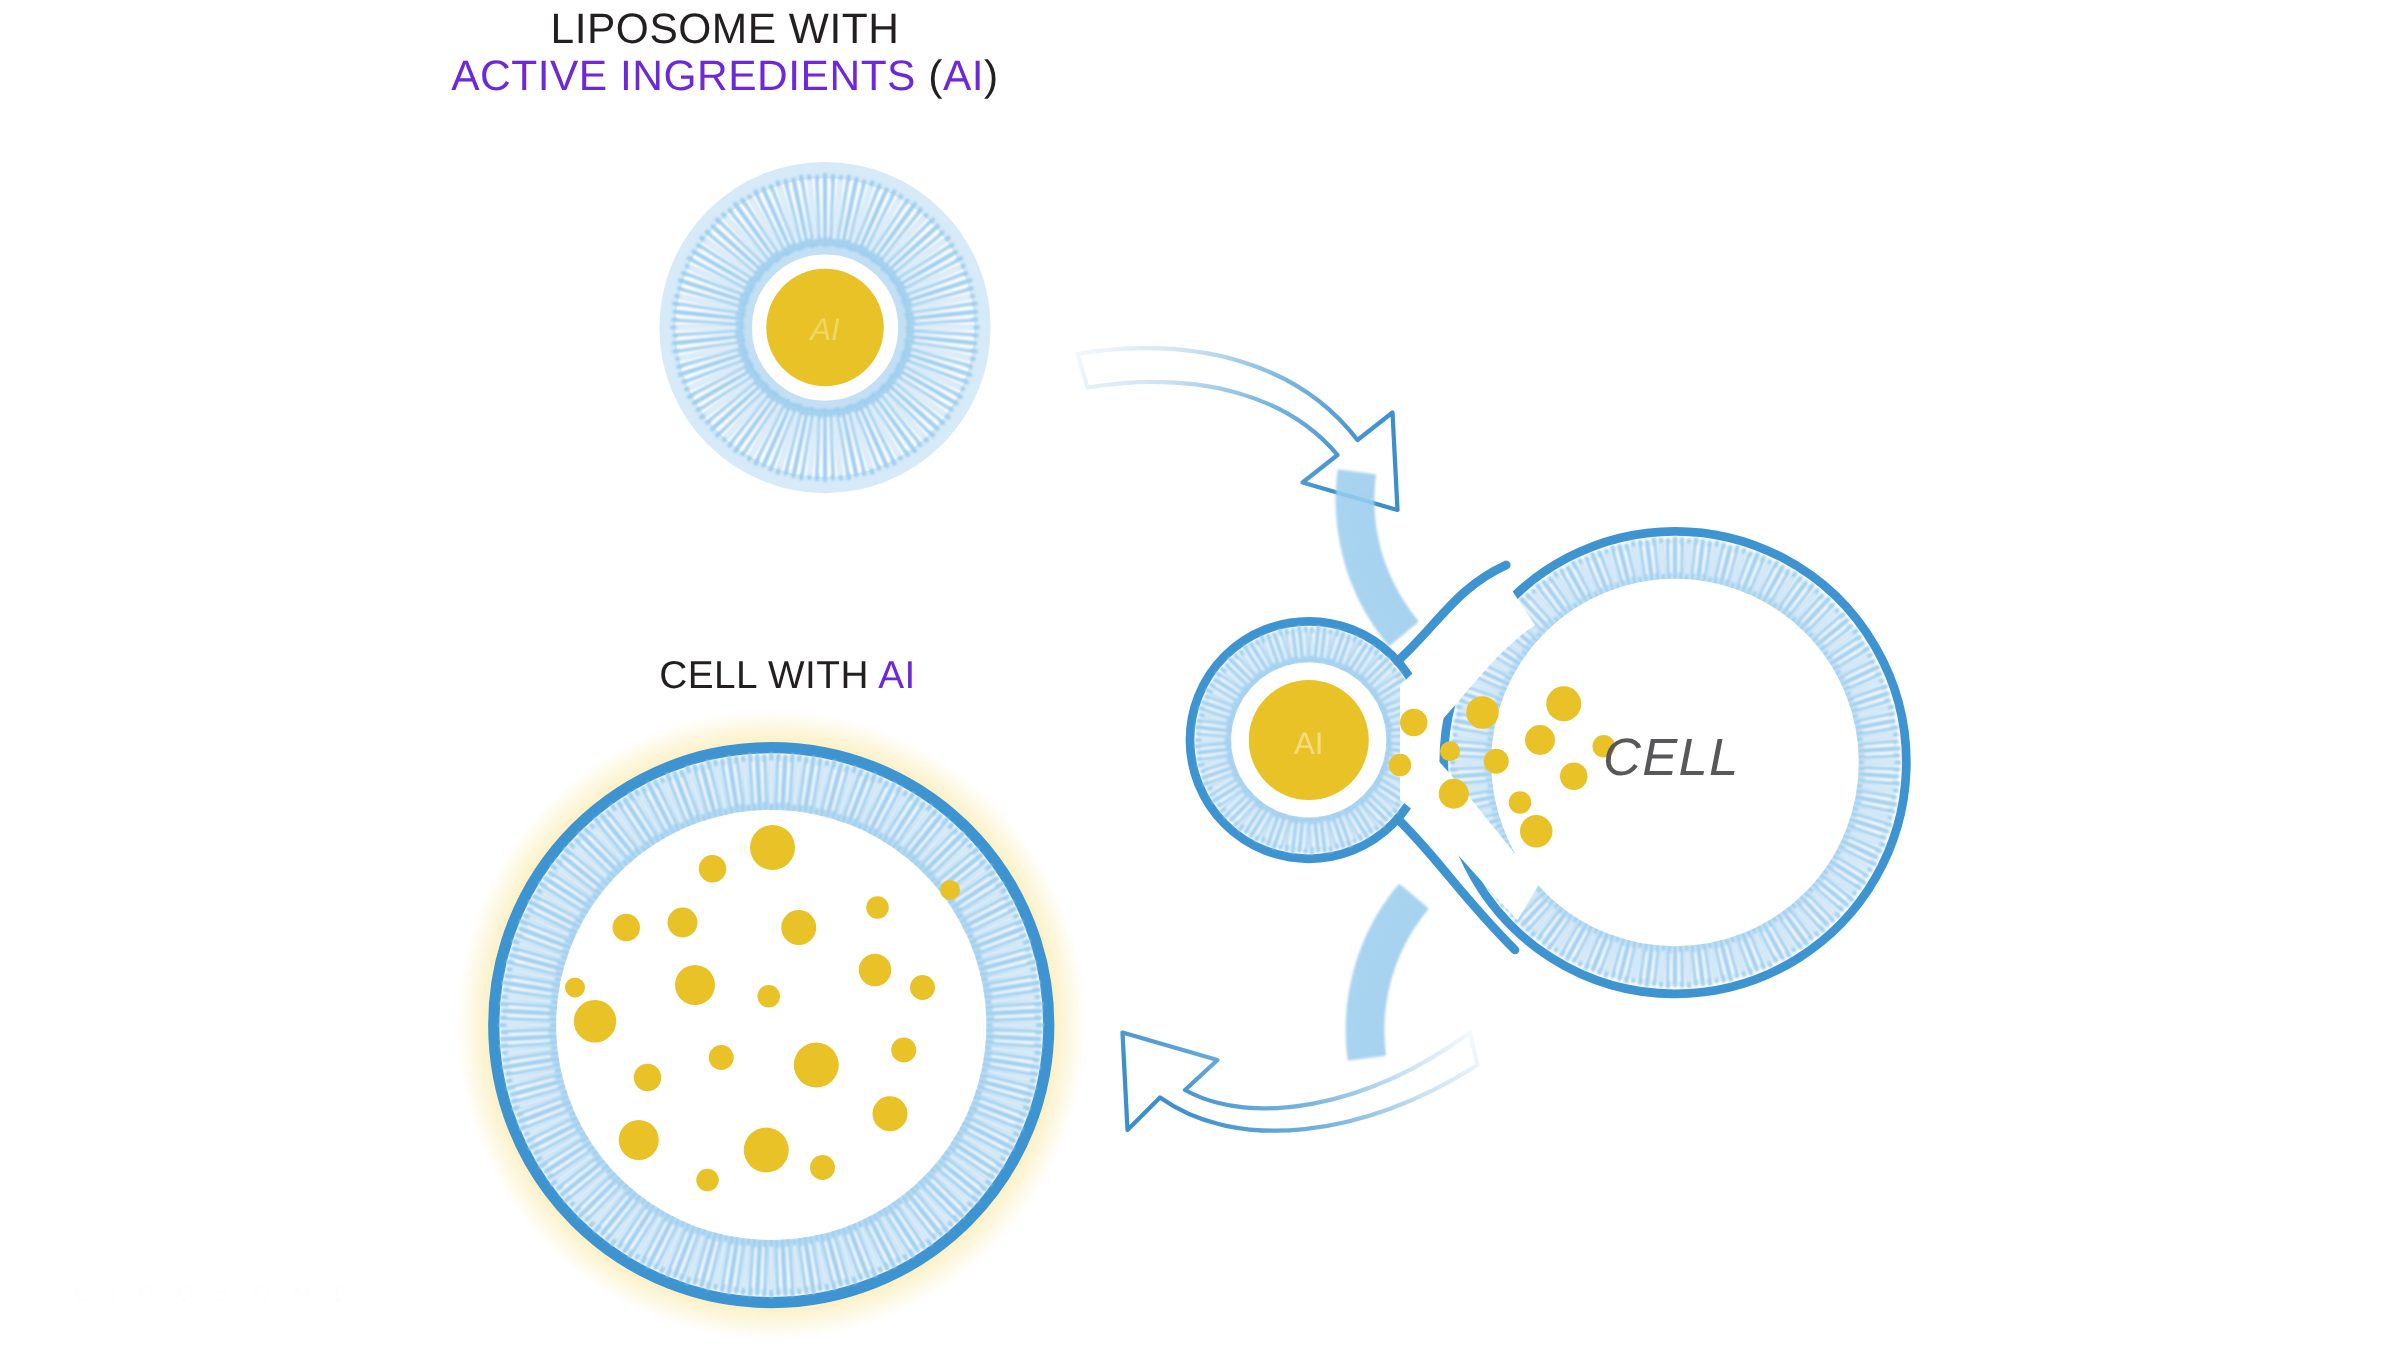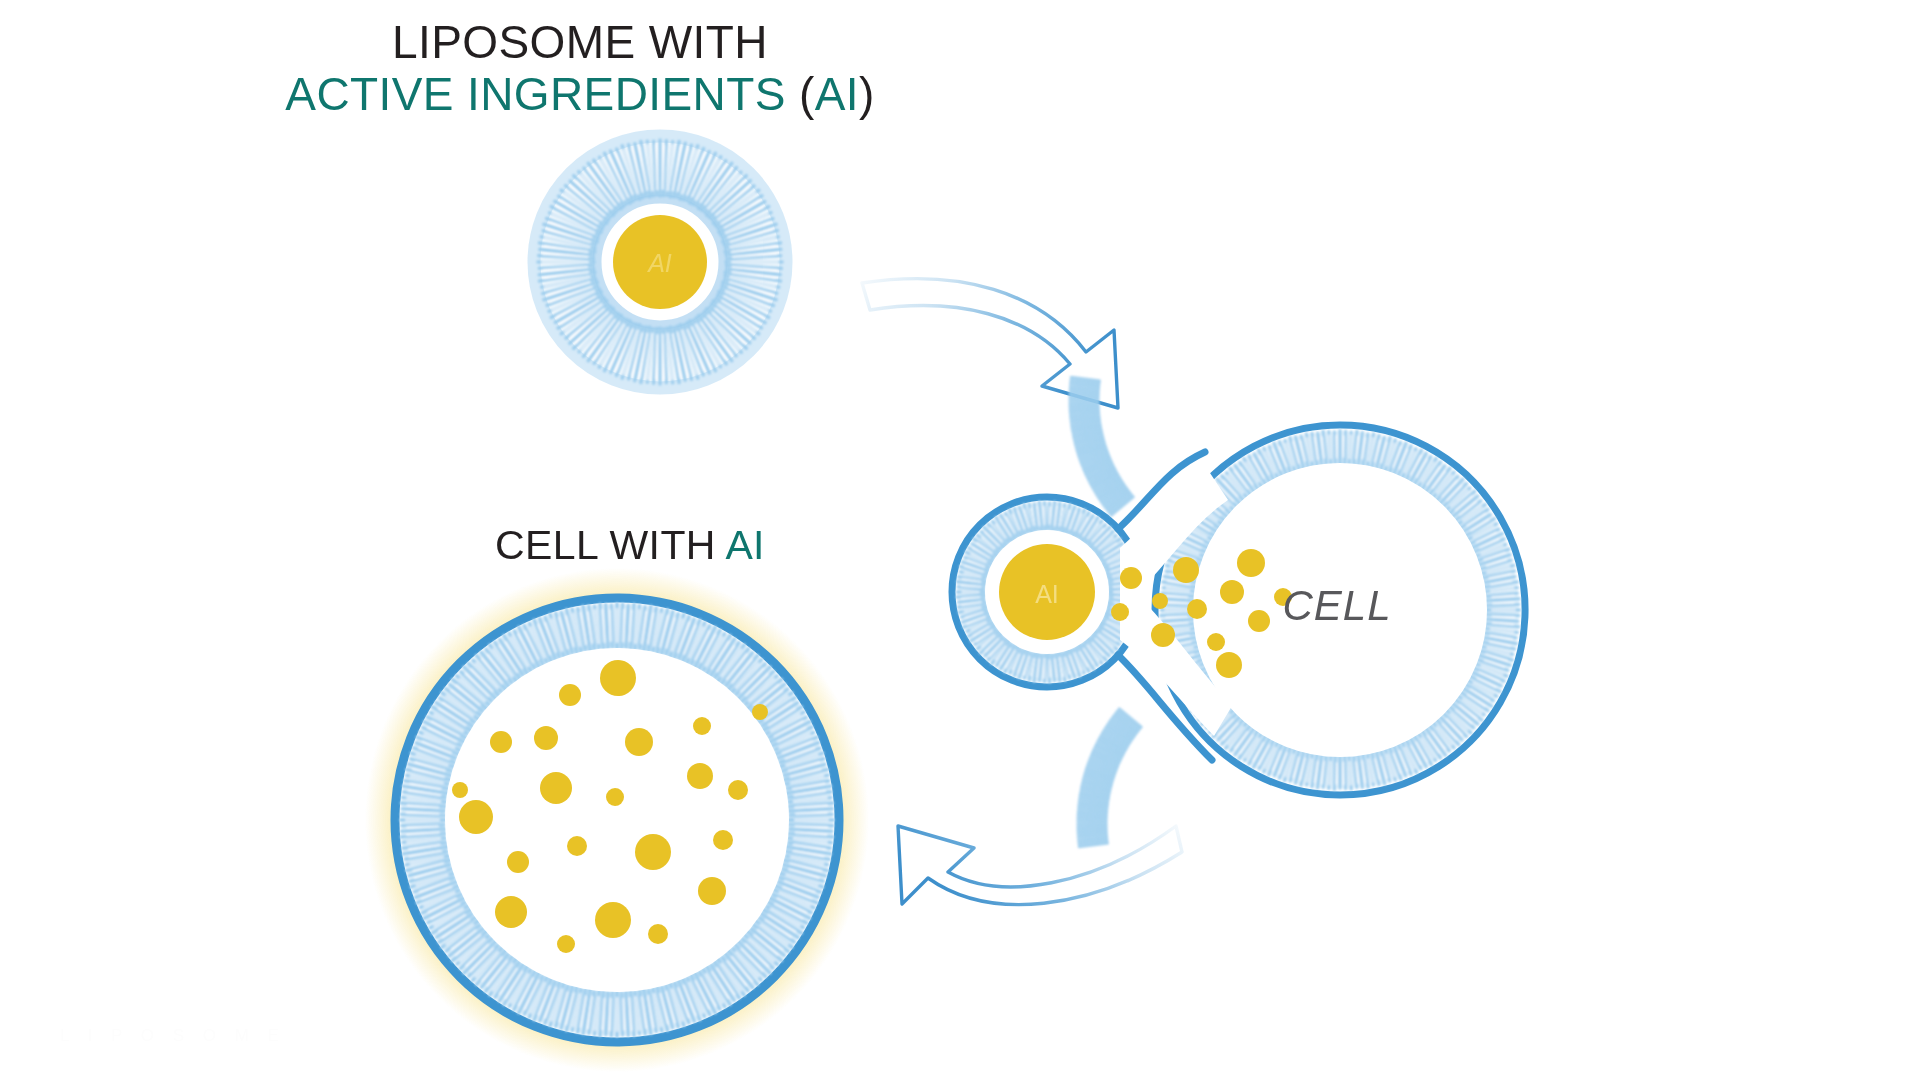--- a/index.html
+++ b/index.html
@@ -33,38 +33,38 @@
   .caption {
     position: absolute;
     text-align: center;
     line-height: 1.12;
     letter-spacing: 0.4px;
     color: #231f20;
     font-weight: 400;
     white-space: nowrap;
   }
   .cap-dark { color: #231f20; }
-  .cap-blue { color: #0f766e; }
+  .cap-blue { color: #6d28d9; }
   #cap-liposome {
     left: 280px;
-    top: 17px;
+    top: 4px;
     width: 600px;
-    font-size: 46px;
+    font-size: 34px;
   }
   #cap-absorbed {
     left: 1065px;
     top: 250px;
     width: 520px;
     font-size: 34px;
   }
   #cap-cellwithai {
     left: 330px;
     top: 523px;
     width: 600px;
-    font-size: 41px;
+    font-size: 31px;
   }
   .cap-line { display: block; }
   
   #watermark {
     position: absolute;
     left: 60px;
     top: 1026px;
     font-size: 17px;
     letter-spacing: 7px;
     color: #fdfdfd;

